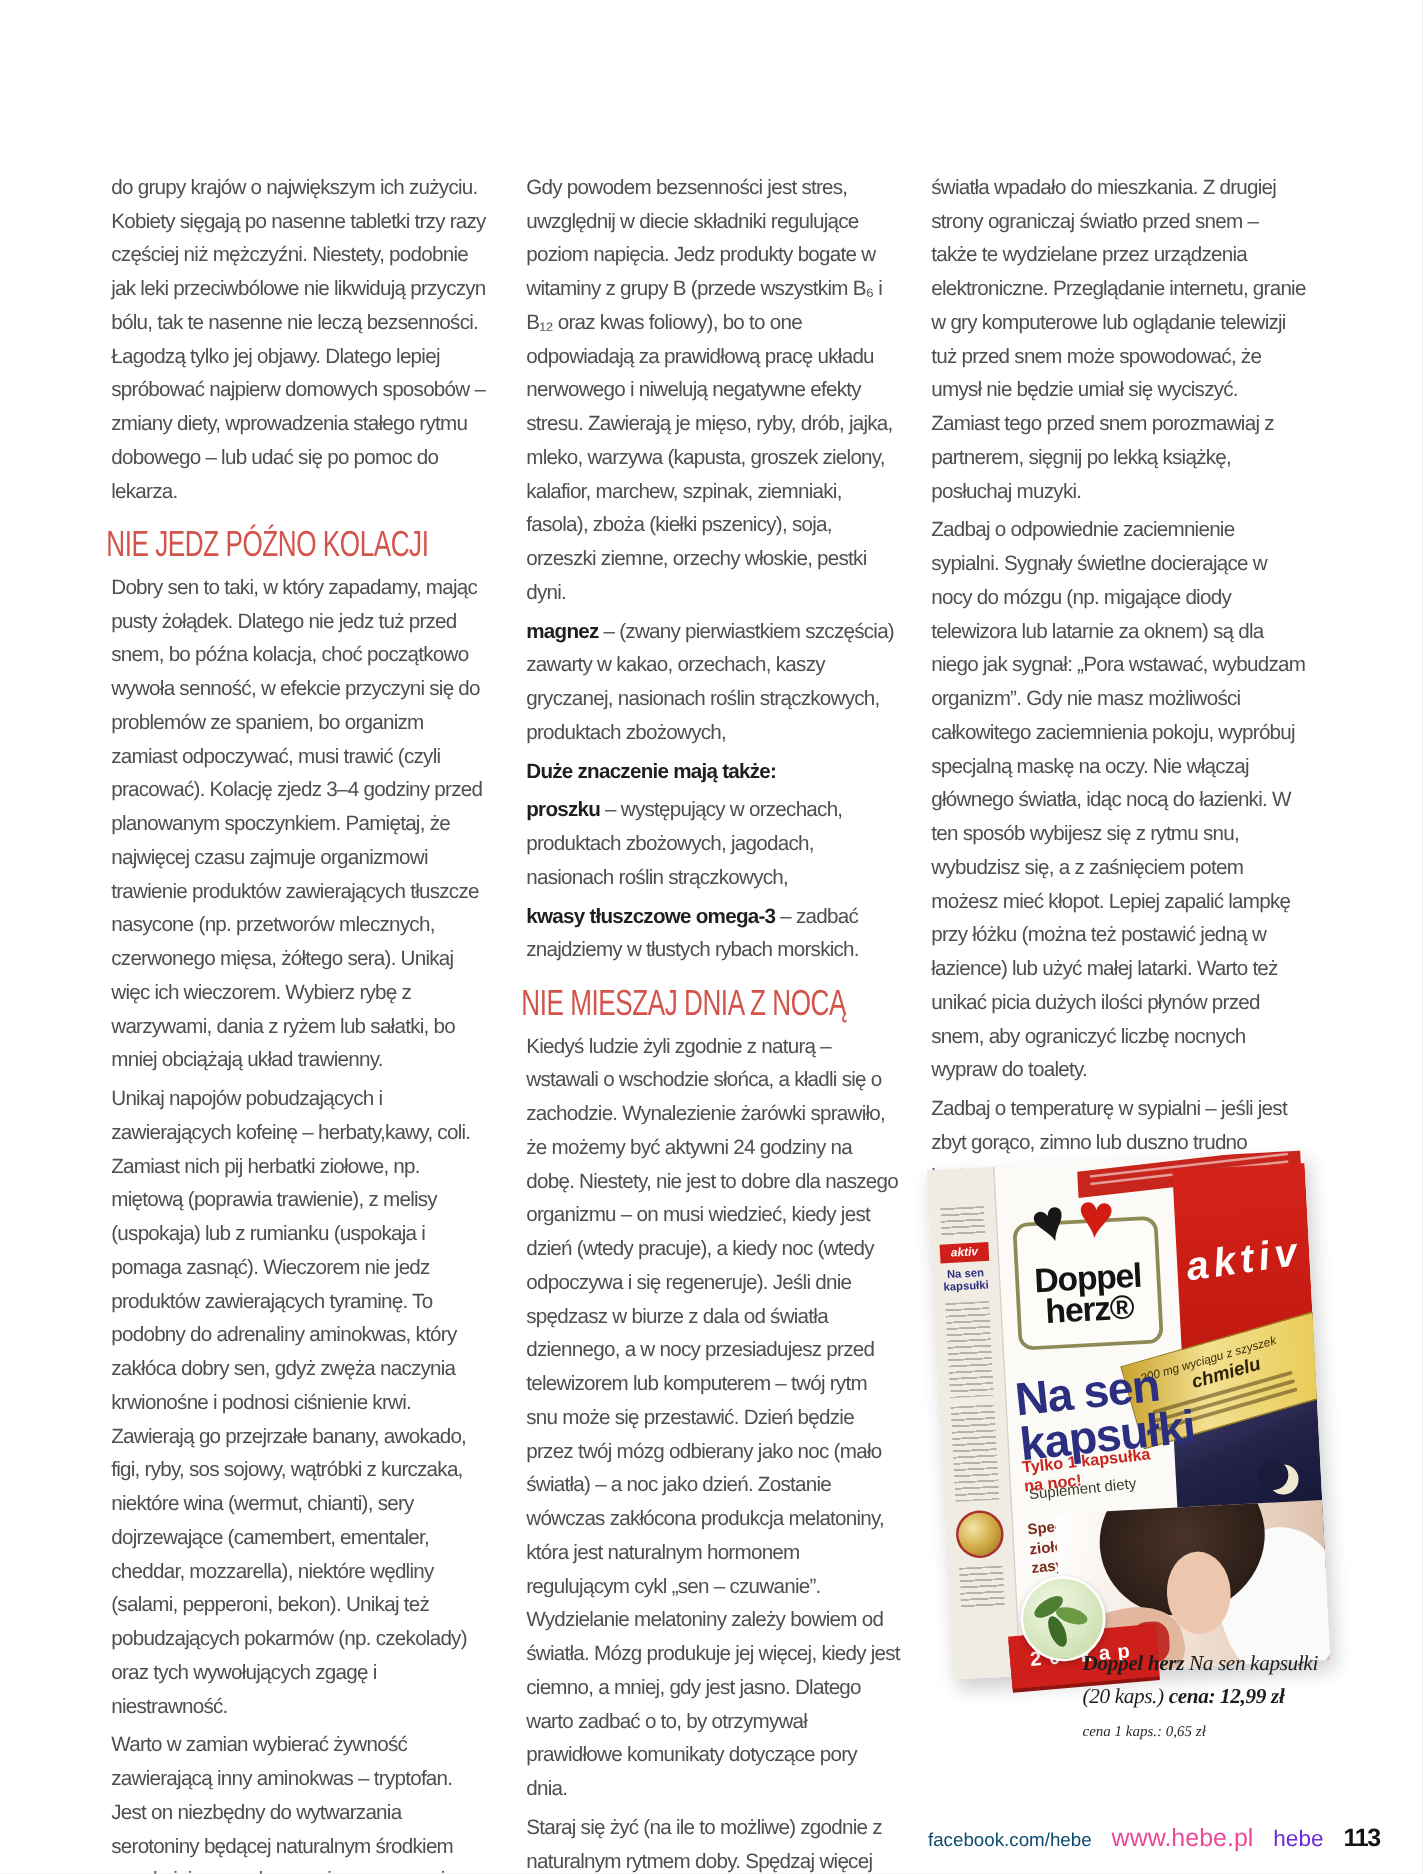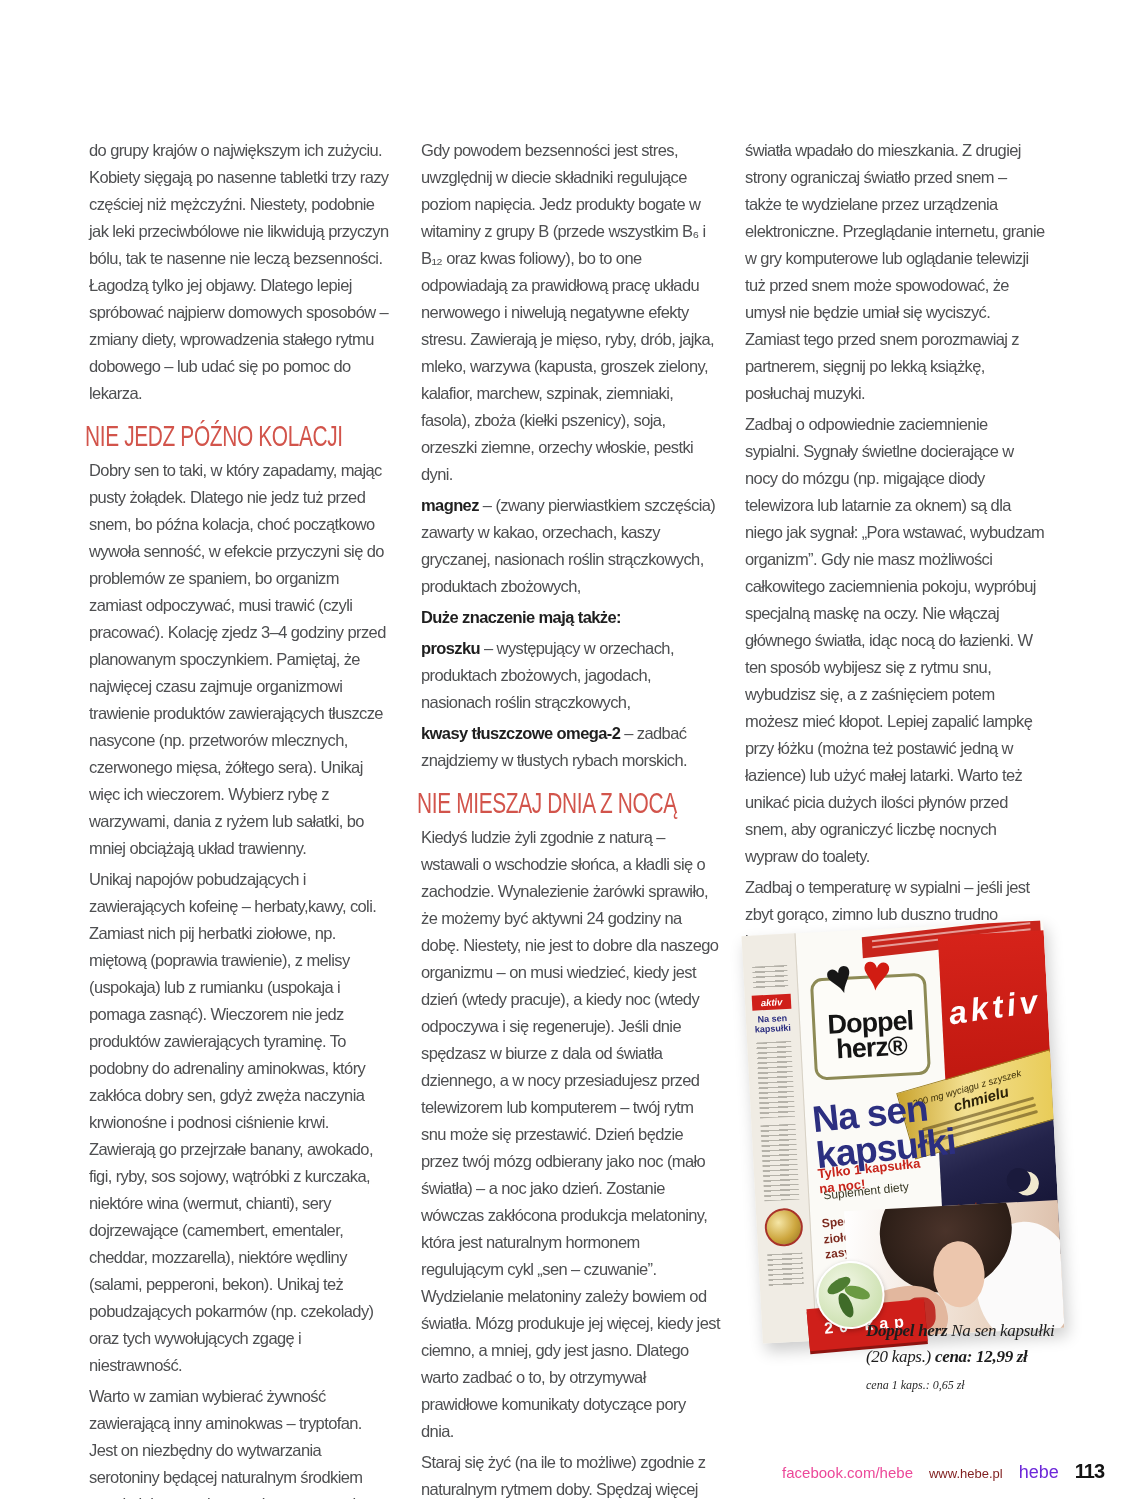--- a/index.html
+++ b/index.html
@@ -78,22 +78,22 @@
        transform:rotate(-2deg);display:flex;align-items:center;justify-content:center;
        color:#fff;font-weight:bold;font-size:16px;letter-spacing:6px;box-shadow:0 3px 0 #8e1410;}
   
   .caption{position:absolute;left:866px;top:1318px;width:220px;
        font-family:"Liberation Serif","DejaVu Serif",serif;color:#1d1d1d;}
   .cap-line{font-size:17px;font-style:italic;line-height:1.5;letter-spacing:-0.3px;}
   .cap-bold{font-weight:bold;}
   .cap-unit{font-size:12px;font-style:italic;margin-top:9px;color:#2a2a2a;}
   
   .footer{position:absolute;top:1440px;right:34px;display:flex;align-items:baseline;gap:16px;}
-  .f-facebook{font-size:15px;color:#ec4899;margin-top:24px;}
-  .f-site{font-size:13px;color:#7f1d1d;}
+  .f-facebook{font-size:15px;color:#0c4a6e;margin-top:24px;}
+  .f-site{font-size:20px;color:#ec4899;}
   .f-brand{font-size:18px;font-weight:normal;color:#6d28d9;}
   .f-page{font-size:20px;font-weight:bold;color:#141414;letter-spacing:-1px;}
 </style>
 </head>
 <body>
 
 <div class="page">
 
   <section class="col col1">
     <p class="body">do grupy krajów o największym ich zużyciu. Kobiety sięgają po nasenne tabletki trzy razy częściej niż mężczyźni. Niestety, podobnie jak leki przeciwbólowe nie likwidują przyczyn bólu, tak te nasenne nie leczą bezsenności. Łagodzą tylko jej objawy. Dlatego lepiej spróbować najpierw domowych sposobów – zmiany diety, wprowadzenia stałego rytmu dobowego – lub udać się po pomoc do lekarza.</p>
@@ -101,21 +101,21 @@
     <p class="body">Dobry sen to taki, w który zapadamy, mając pusty żołądek. Dlatego nie jedz tuż przed snem, bo późna kolacja, choć początkowo wywoła senność, w efekcie przyczyni się do problemów ze spaniem, bo organizm zamiast odpoczywać, musi trawić (czyli pracować). Kolację zjedz 3–4 godziny przed planowanym spoczynkiem. Pamiętaj, że najwięcej czasu zajmuje organizmowi trawienie produktów zawierających tłuszcze nasycone (np. przetworów mlecznych, czerwonego mięsa, żółtego sera). Unikaj więc ich wieczorem. Wybierz rybę z warzywami, dania z ryżem lub sałatki, bo mniej obciążają układ trawienny.</p>
     <p class="body">Unikaj napojów pobudzających i zawierających kofeinę – herbaty,kawy, coli. Zamiast nich pij herbatki ziołowe, np. miętową (poprawia trawienie), z melisy (uspokaja) lub z rumianku (uspokaja i pomaga zasnąć). Wieczorem nie jedz produktów zawierających tyraminę. To podobny do adrenaliny aminokwas, który zakłóca dobry sen, gdyż zwęża naczynia krwionośne i podnosi ciśnienie krwi. Zawierają go przejrzałe banany, awokado, figi, ryby, sos sojowy, wątróbki z kurczaka, niektóre wina (wermut, chianti), sery dojrzewające (camembert, ementaler, cheddar, mozzarella), niektóre wędliny (salami, pepperoni, bekon). Unikaj też pobudzających pokarmów (np. czekolady) oraz tych wywołujących zgagę i niestrawność.</p>
     <p class="body">Warto w zamian wybierać żywność zawierającą inny aminokwas – tryptofan. Jest on niezbędny do wytwarzania serotoniny będącej naturalnym środkiem uspokajającym, ale organizm sam go nie produkuje. Trzeba więc dostarczać go z jedzeniem. Jego źródłem jest mleko w proszku, nasiona i kiełki</p>
   </section>
 
   <section class="col col2">
     <p class="body">Gdy powodem bezsenności jest stres, uwzględnij w diecie składniki regulujące poziom napięcia. Jedz produkty bogate w witaminy z grupy B (przede wszystkim B₆ i B₁₂ oraz kwas foliowy), bo to one odpowiadają za prawidłową pracę układu nerwowego i niwelują negatywne efekty stresu. Zawierają je mięso, ryby, drób, jajka, mleko, warzywa (kapusta, groszek zielony, kalafior, marchew, szpinak, ziemniaki, fasola), zboża (kiełki pszenicy), soja, orzeszki ziemne, orzechy włoskie, pestki dyni.</p>
     <p class="body"><strong>magnez</strong><span> – (zwany pierwiastkiem szczęścia) zawarty w kakao, orzechach, kaszy gryczanej, nasionach roślin strączkowych, produktach zbożowych,</span></p>
     <p class="body lead">Duże znaczenie mają także:</p>
     <p class="body"><strong>proszku</strong><span> – występujący w orzechach, produktach zbożowych, jagodach, nasionach roślin strączkowych,</span></p>
-    <p class="body"><strong>kwasy tłuszczowe omega-2</strong><span> – zadbać znajdziemy w tłustych rybach morskich.</span></p>
+    <p class="body"><strong>kwasy tłuszczowe omega-3</strong><span> – zadbać znajdziemy w tłustych rybach morskich.</span></p>
     <h2 class="heading"><span class="hx">NIE MIESZAJ DNIA Z NOCĄ</span></h2>
     <p class="body">Kiedyś ludzie żyli zgodnie z naturą – wstawali o wschodzie słońca, a kładli się o zachodzie. Wynalezienie żarówki sprawiło, że możemy być aktywni 24 godziny na dobę. Niestety, nie jest to dobre dla naszego organizmu – on musi wiedzieć, kiedy jest dzień (wtedy pracuje), a kiedy noc (wtedy odpoczywa i się regeneruje). Jeśli dnie spędzasz w biurze z dala od światła dziennego, a w nocy przesiadujesz przed telewizorem lub komputerem – twój rytm snu może się przestawić. Dzień będzie przez twój mózg odbierany jako noc (mało światła) – a noc jako dzień. Zostanie wówczas zakłócona produkcja melatoniny, która jest naturalnym hormonem regulującym cykl „sen – czuwanie”. Wydzielanie melatoniny zależy bowiem od światła. Mózg produkuje jej więcej, kiedy jest ciemno, a mniej, gdy jest jasno. Dlatego warto zadbać o to, by otrzymywał prawidłowe komunikaty dotyczące pory dnia.</p>
     <p class="body">Staraj się żyć (na ile to możliwe) zgodnie z naturalnym rytmem doby. Spędzaj więcej czasu na świeżym powietrzu i słońcu, w ciągu dnia odsłaniaj żaluzje, żeby jak najwięcej</p>
   </section>
 
   <section class="col col3">
     <p class="body">światła wpadało do mieszkania. Z drugiej strony ograniczaj światło przed snem – także te wydzielane przez urządzenia elektroniczne. Przeglądanie internetu, granie w gry komputerowe lub oglądanie telewizji tuż przed snem może spowodować, że umysł nie będzie umiał się wyciszyć. Zamiast tego przed snem porozmawiaj z partnerem, sięgnij po lekką książkę, posłuchaj muzyki.</p>
     <p class="body">Zadbaj o odpowiednie zaciemnienie sypialni. Sygnały świetlne docierające w nocy do mózgu (np. migające diody telewizora lub latarnie za oknem) są dla niego jak sygnał: „Pora wstawać, wybudzam organizm”. Gdy nie masz możliwości całkowitego zaciemnienia pokoju, wypróbuj specjalną maskę na oczy. Nie włączaj głównego światła, idąc nocą do łazienki. W ten sposób wybijesz się z rytmu snu, wybudzisz się, a z zaśnięciem potem możesz mieć kłopot. Lepiej zapalić lampkę przy łóżku (można też postawić jedną w łazience) lub użyć małej latarki. Warto też unikać picia dużych ilości płynów przed snem, aby ograniczyć liczbę nocnych wypraw do toalety.</p>
     <p class="body p-last"><span>Zadbaj o temperaturę w sypialni – jeśli jest zbyt gorąco, zimno lub duszno trudno będzie ci zasnąć. Najlepiej śpi się w temperaturze w granicy 18°C. Pamiętaj, by przed nocą przewietrzyć pokój.</span><span class="arrow">→</span></p>
   </section>

